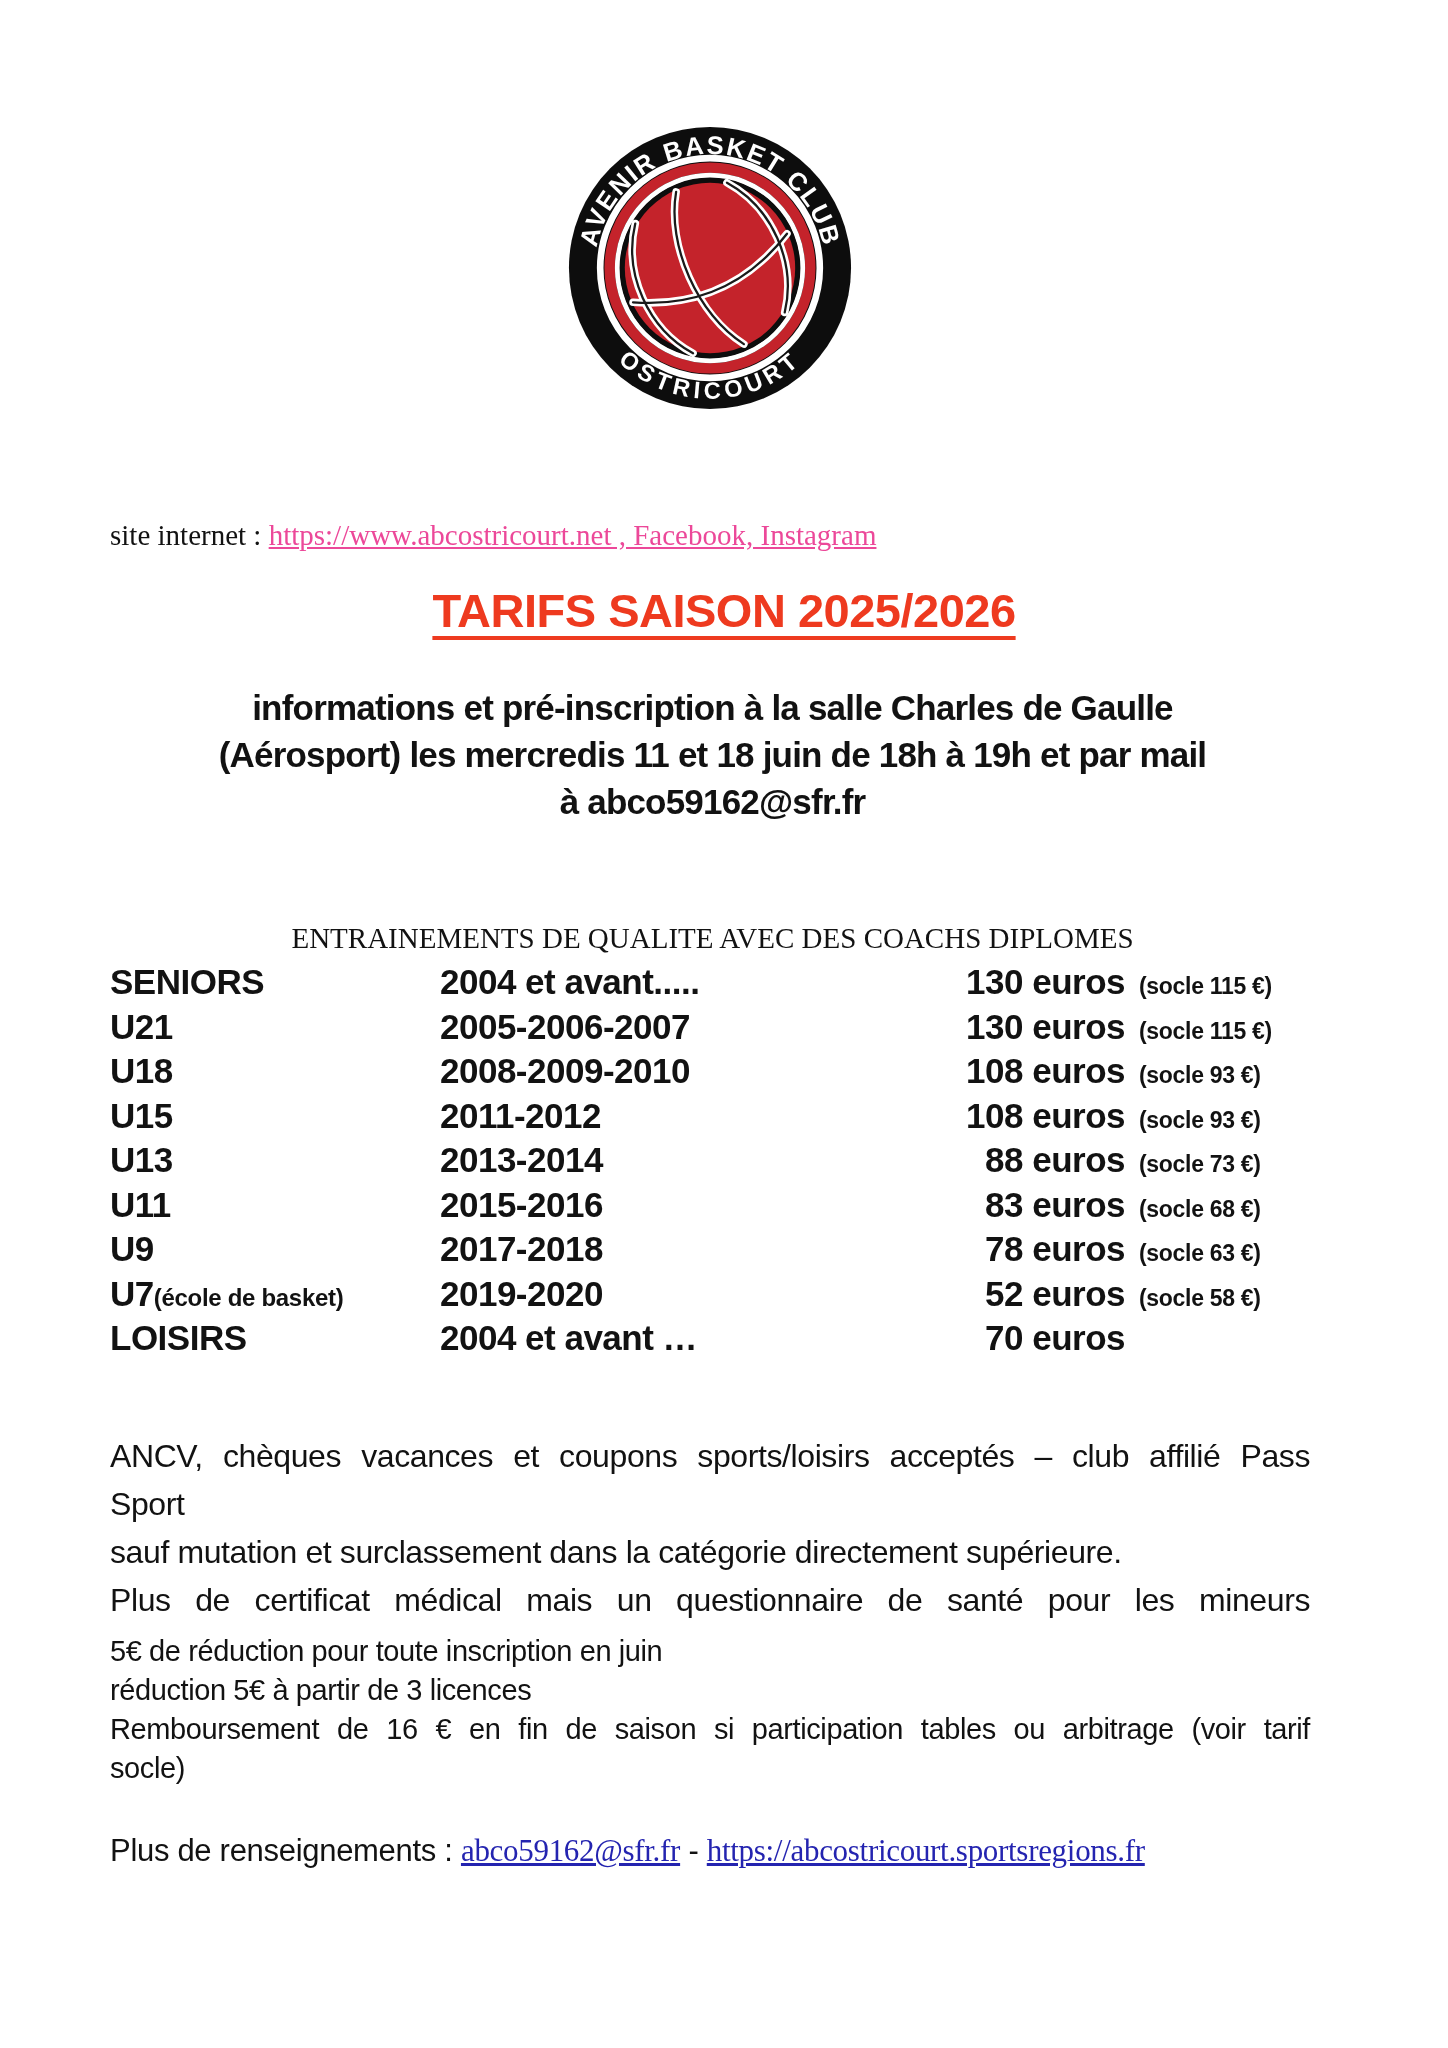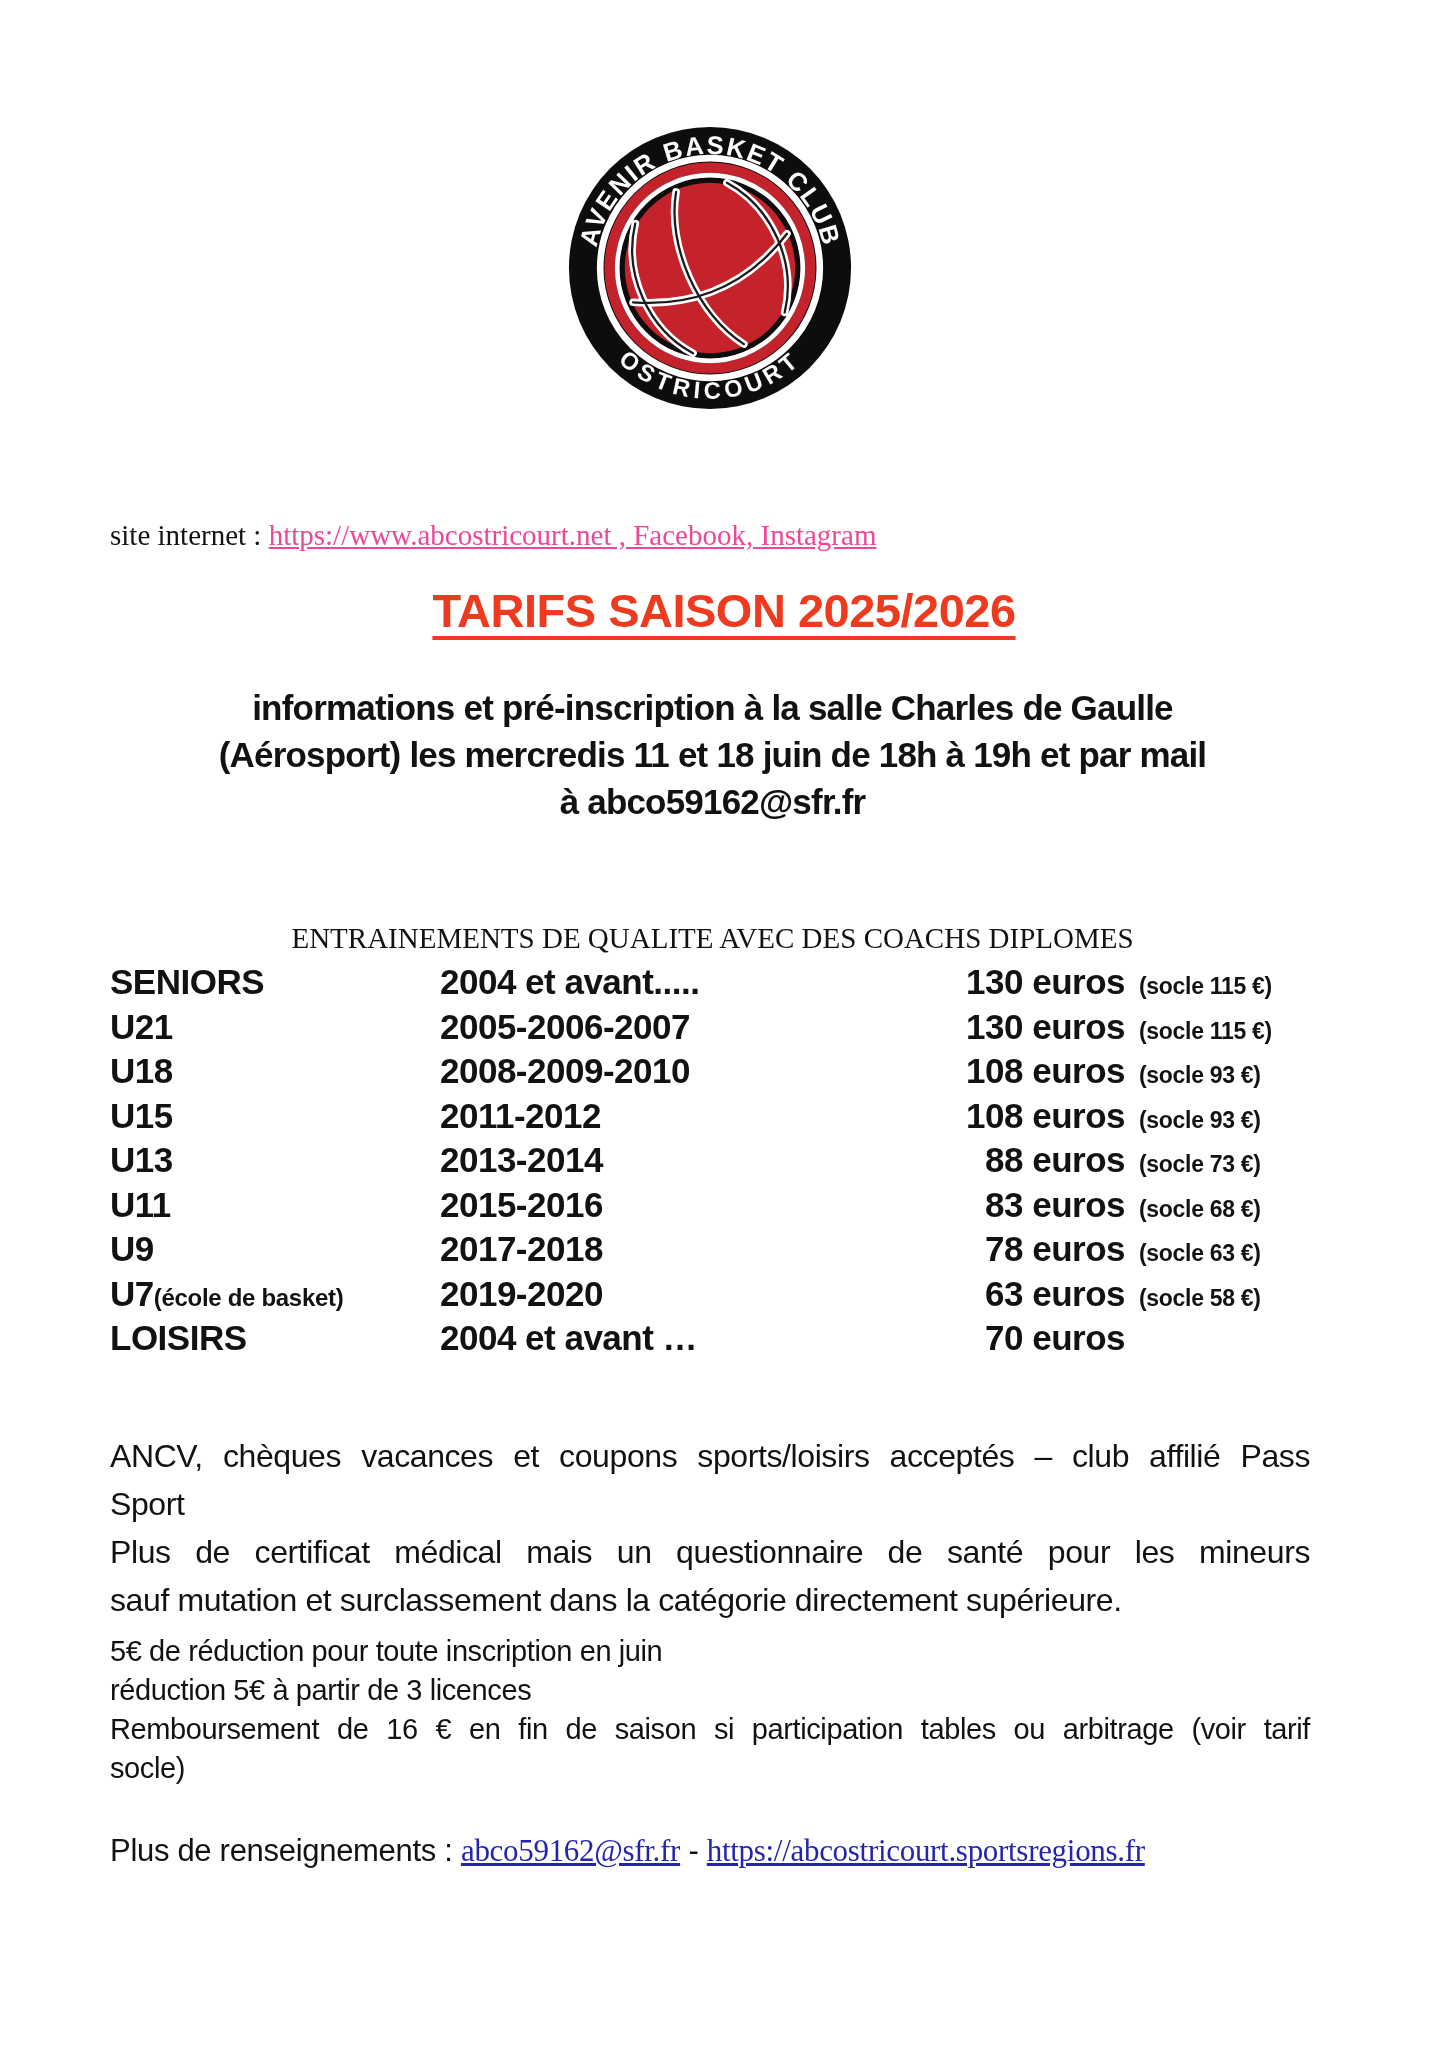--- a/index.html
+++ b/index.html
@@ -140,36 +140,36 @@
     </div>
       <div class="row">
       <span class="cat"><span class="cat-text">U9</span><span class="cat-note"></span></span>
       <span class="years">2017-2018</span>
       <span class="price">78 euros</span>
       <span class="socle">(socle 63 €)</span>
     </div>
       <div class="row">
       <span class="cat"><span class="cat-text">U7</span><span class="cat-note">(école de basket)</span></span>
       <span class="years">2019-2020</span>
-      <span class="price">63 euros</span>
+      <span class="price">52 euros</span>
       <span class="socle">(socle 58 €)</span>
     </div>
       <div class="row">
       <span class="cat"><span class="cat-text">LOISIRS</span><span class="cat-note"></span></span>
       <span class="years">2004 et avant …</span>
       <span class="price">70 euros</span>
       <span class="socle"></span>
     </div>
     </div>
 
   <div class="ancv">
     <div class="line just">ANCV, chèques vacances et coupons sports/loisirs acceptés – club affilié Pass</div>
     <div class="line">Sport</div>
+    <div class="line">sauf mutation et surclassement dans la catégorie directement supérieure.</div>
     <div class="line just">Plus de certificat médical mais un questionnaire de santé pour les mineurs</div>
-    <div class="line">sauf mutation et surclassement dans la catégorie directement supérieure.</div>
   </div>
 
   <div class="reductions">
     <div class="line">5€ de réduction pour toute inscription en juin</div>
     <div class="line">réduction 5€ à partir de 3 licences</div>
     <div class="line just">Remboursement de 16 € en fin de saison si participation tables ou arbitrage (voir tarif</div>
     <div class="line">socle)</div>
   </div>
 
   <p class="footer"><span>Plus de renseignements : </span><a href="#">abco59162@sfr.fr</a><span> - </span><a href="#">https://abcostricourt.sportsregions.fr</a></p>

